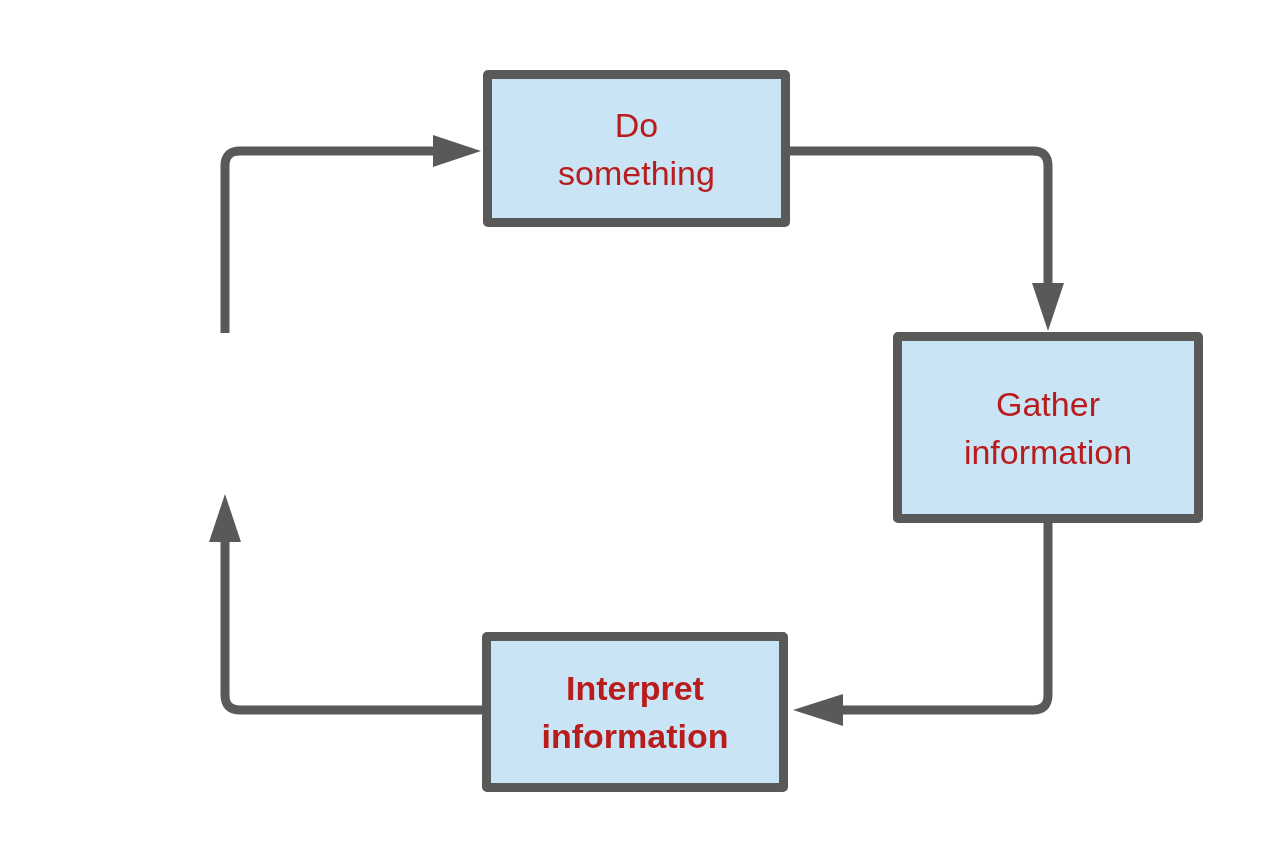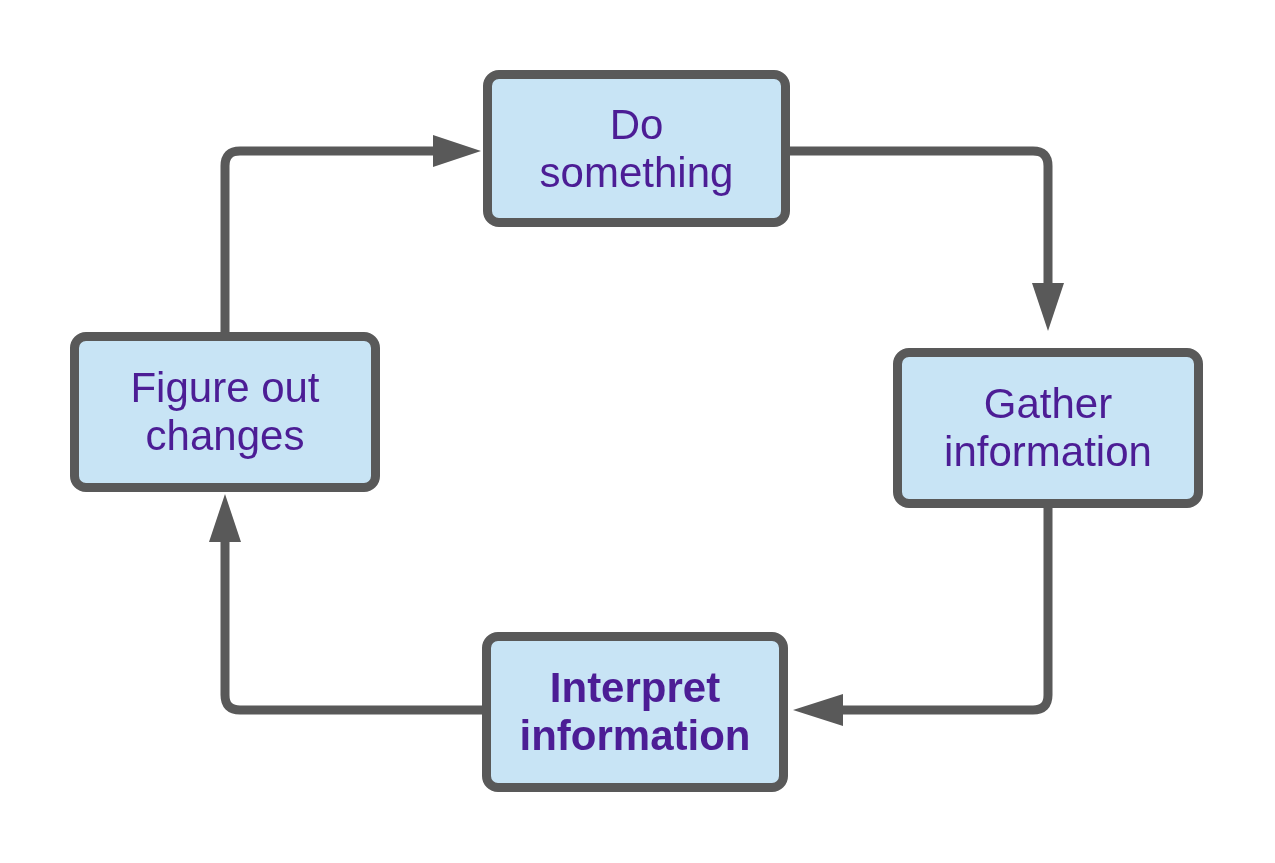--- a/index.html
+++ b/index.html
@@ -14,32 +14,32 @@
   svg.edge-layer {
     position: absolute;
     left: 0; top: 0;
     width: 1275px; height: 863px;
   }
   .node {
     position: absolute;
     box-sizing: border-box;
     background: #c8e4f5;
     border: 9px solid #595959;
-    border-radius: 16px;
+    border-radius: 5px;
     display: flex;
     align-items: center;
     justify-content: center;
     text-align: center;
-    color: #4c1d95;
-    font-size: 42px;
+    color: #b91c1c;
+    font-size: 34px;
     line-height: 48px;
     white-space: pre-line;
   }
   #node-do        { left: 483px; top: 70px;  width: 307px; height: 157px; }
-  #node-gather    { left: 893px; top: 348px; width: 310px; height: 160px; }
+  #node-gather    { left: 893px; top: 332px; width: 310px; height: 191px; }
   #node-interpret { left: 482px; top: 632px; width: 306px; height: 160px; font-weight: bold; }
   #node-figure    { left: 70px;  top: 332px; width: 310px; height: 160px; }
 </style>
 </head>
 <body>
 
 <div class="canvas">
 
   <svg class="edge-layer" viewBox="0 0 1275 863" xmlns="http://www.w3.org/2000/svg">
 
@@ -72,18 +72,14 @@
   <div class="node" id="node-gather">
     <span>Gather
 information</span>
   </div>
 
   <div class="node" id="node-interpret">
     <span>Interpret
 information</span>
   </div>
 
-  <div class="node" id="node-figure">
-    <span>Figure out
-changes</span>
-  </div>
 
 </div>
 
 </body></html>

